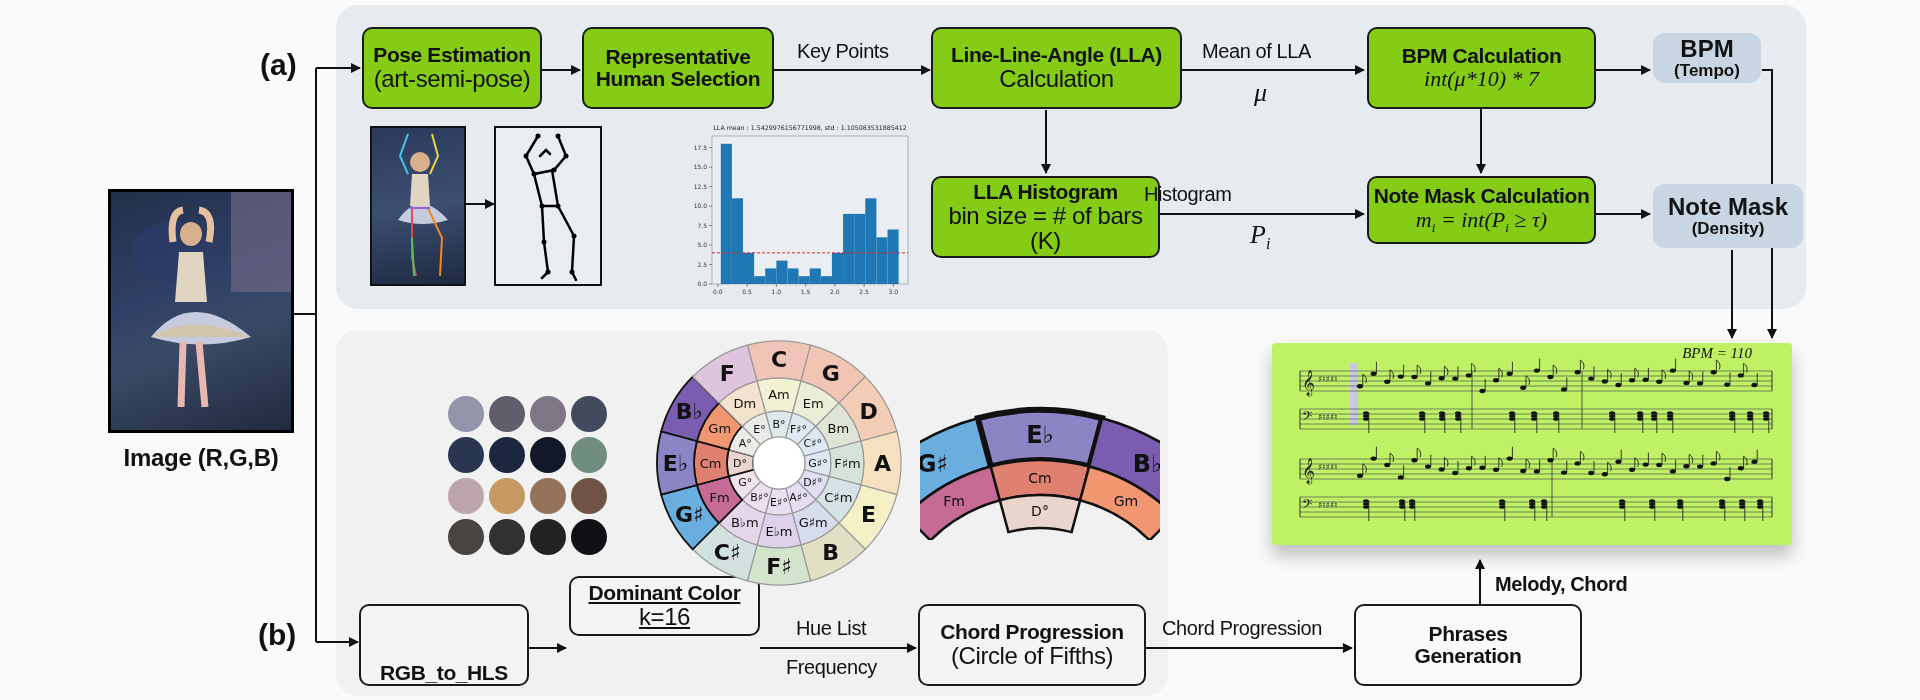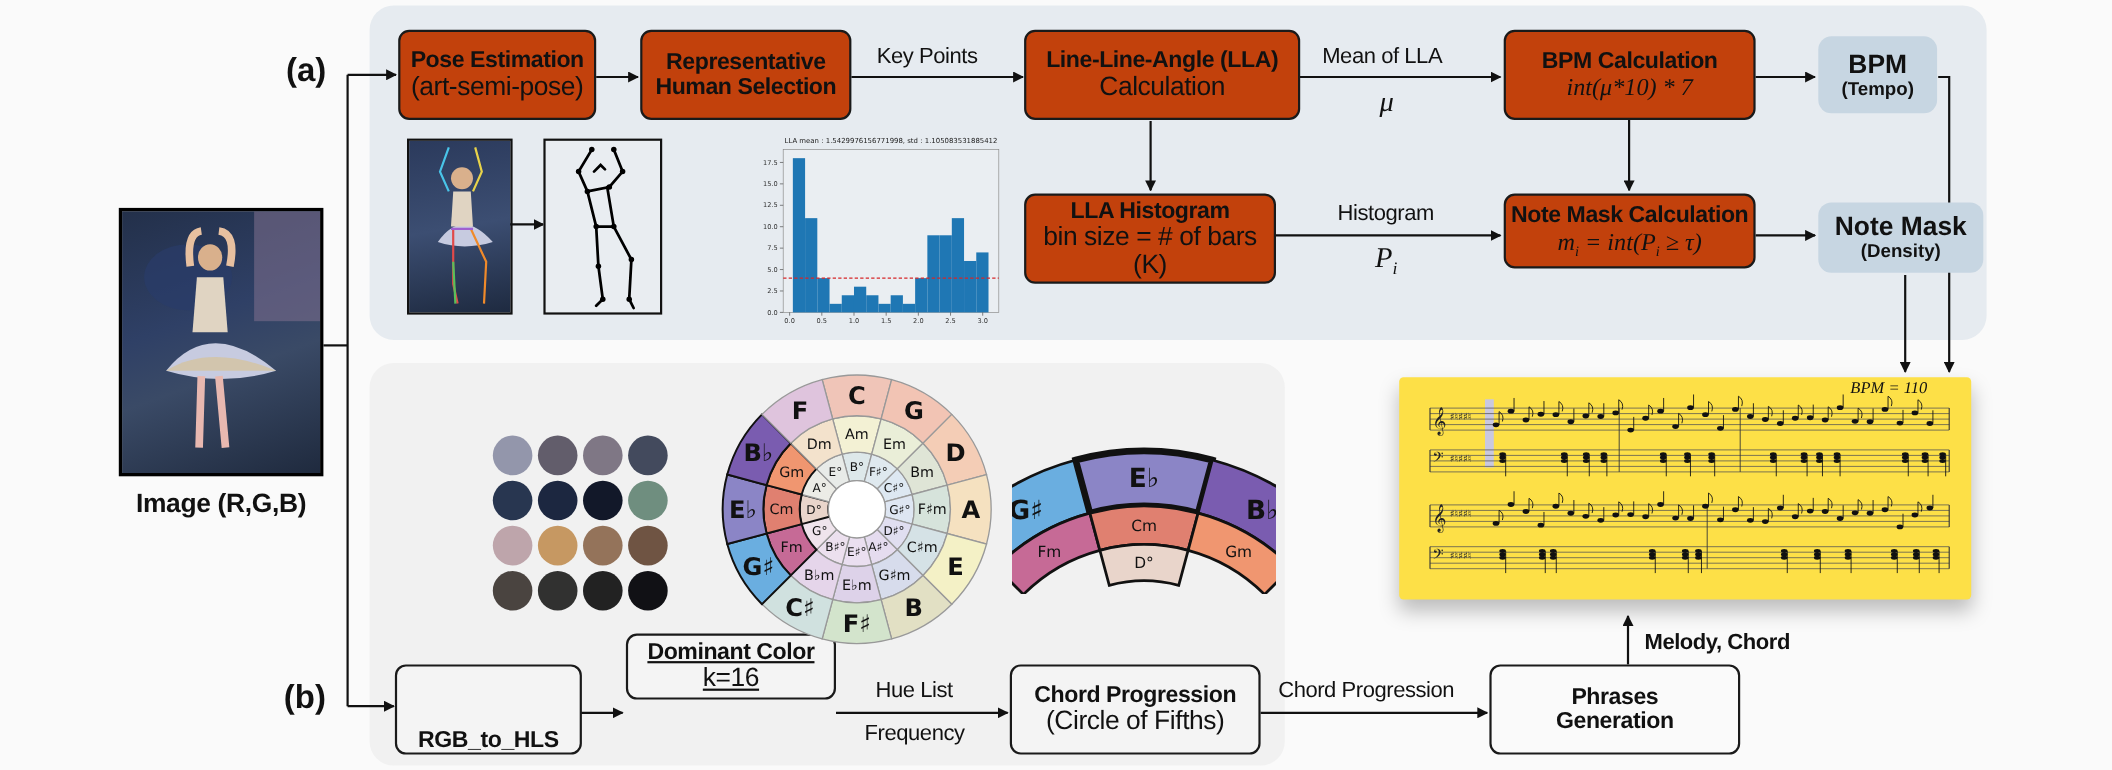--- a/index.html
+++ b/index.html
@@ -1,36 +1,36 @@
 <!DOCTYPE html>
 <html><head>
 <meta charset="utf-8">
 <style>
   html, body { margin:0; padding:0; }
   body { width:1920px; height:700px; background:#fafafa; position:relative; overflow:hidden;
          font-family:"Liberation Sans", sans-serif; color:#111; }
   .abs { position:absolute; }
   .panel-a { left:336px; top:5px; width:1470px; height:304px; background:#e6ebf0; border-radius:22px; }
   .panel-b { left:336px; top:330px; width:832px; height:366px; background:#f1f1f1; border-radius:22px; }
-  .box { position:absolute; border:2px solid #1a1a1a; border-radius:10px; background:#c2410c;
+  .box { position:absolute; border:2px solid #1a1a1a; border-radius:10px; background:#84cc16;
          display:flex; flex-direction:column; align-items:center; justify-content:center; text-align:center;
          box-sizing:border-box; line-height:1.05; font-stretch:condensed; }
   .panel-b-box { background:#f4f4f4; }
   .box .t { font-weight:bold; font-size:21px; letter-spacing:-0.4px; }
   .box .s { font-size:24px; letter-spacing:-0.4px; }
   .box .m { font-family:"Liberation Serif", serif; font-style:italic; font-size:22px; }
   .out { position:absolute; background:#c7d6e2; border-radius:12px; display:flex; flex-direction:column;
          align-items:center; justify-content:center; text-align:center; line-height:1.05; }
   .out .t { font-weight:bold; font-size:24px; }
   .out .s { font-weight:bold; font-size:17px; }
   .lbl { position:absolute; font-size:20px; letter-spacing:-0.4px; white-space:nowrap; }
   .math { position:absolute; font-family:"Liberation Serif", serif; font-style:italic; font-size:26px; }
   .section { position:absolute; font-weight:bold; font-size:30px; }
   svg.arrows { position:absolute; left:0; top:0; width:1920px; height:700px; pointer-events:none; }
-  .score { left:1272px; top:343px; width:520px; height:202px; background:#fde047; border-radius:4px;
+  .score { left:1272px; top:343px; width:520px; height:202px; background:#bef264; border-radius:4px;
            box-shadow: 0 10px 18px rgba(0,0,0,0.25); }
   .bpm-tag { position:absolute; right:40px; top:2px; font-family:"Liberation Serif", serif; font-style:italic; font-size:15px; }
   .swatch { position:absolute; width:36px; height:36px; border-radius:50%; }
 </style>
 </head>
 <body>
 
 <div class="abs panel-a"></div>
 <div class="abs panel-b"></div>
 
@@ -94,30 +94,30 @@
   <span class="t">Line-Line-Angle (LLA)</span>
   <span class="s">Calculation</span>
 </div>
 <div class="lbl" style="left:1202px;top:40px;">Mean of LLA</div>
 <div class="math" style="left:1254px;top:78px;">μ</div>
 
 <div class="box" style="left:1367px;top:27px;width:229px;height:82px;">
   <span class="t">BPM Calculation</span>
   <span class="m">int(μ*10) * 7</span>
 </div>
-<div class="out" style="left:1653px;top:33px;width:108px;height:70px;">
+<div class="out" style="left:1653px;top:33px;width:108px;height:50px;">
   <span class="t">BPM</span>
   <span class="s">(Tempo)</span>
 </div>
 
 <div class="box" style="left:931px;top:176px;width:229px;height:82px;">
   <span class="t">LLA Histogram</span>
   <span class="s">bin size = # of bars (K)</span>
 </div>
-<div class="lbl" style="left:1216px;top:183px;">Histogram</div>
+<div class="lbl" style="left:1144px;top:183px;">Histogram</div>
 <div class="math" style="left:1250px;top:220px;">
   <span>P</span><sub style="font-size:16px;">i</sub>
 </div>
 
 <div class="box" style="left:1367px;top:176px;width:229px;height:68px;text-align:right;">
   <span class="t">Note Mask Calculation</span>
   <span class="m"><span>m</span><sub style="font-size:13px">i</sub><span> = int(P</span><sub style="font-size:13px">i</sub><span> ≥ τ)</span></span>
 </div>
 <div class="out" style="left:1653px;top:184px;width:150px;height:64px;">
   <span class="t">Note Mask</span>

